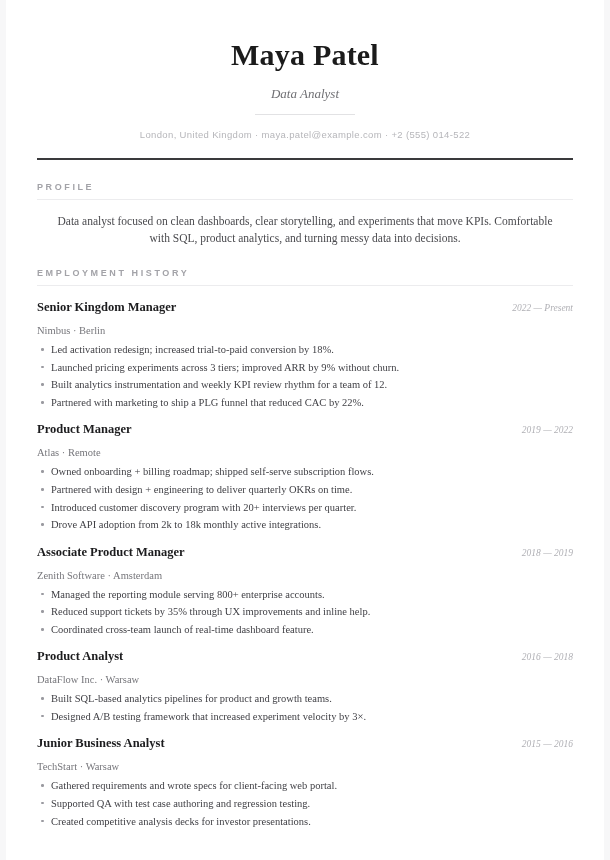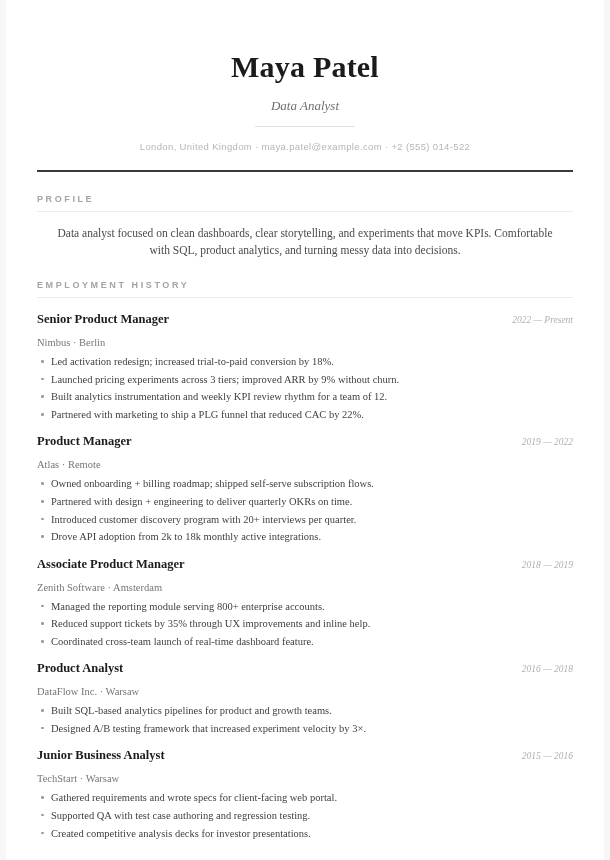--- a/index.html
+++ b/index.html
@@ -18,21 +18,21 @@
     width: 598px;
     min-height: 860px;
     margin: 0 auto;
     background: #ffffff;
     box-sizing: border-box;
     padding: 0;
   }
   .inner {
     width: 536px;
     margin: 0 auto;
-    padding-top: 42px;
+    padding-top: 30px;
   }
 
   
   .header {
     text-align: center;
   }
   .name {
     font-family: "Liberation Serif", serif;
     font-weight: bold;
     font-size: 30px;
@@ -181,21 +181,21 @@
       <div class="section-rule"></div>
       <div class="summary">Data analyst focused on clean dashboards, clear storytelling, and experiments that move KPIs. Comfortable with SQL, product analytics, and turning messy data into decisions.</div>
     </div>
 
     <div class="section">
       <div class="section-title">EMPLOYMENT HISTORY</div>
       <div class="section-rule"></div>
       <div class="jobs" id="jobs-list">
           <div class="job">
             <div class="job-head">
-              <div class="job-title">Senior Product Manager</div>
+              <div class="job-title">Senior Kingdom Manager</div>
               <div class="job-dates">2022 — Present</div>
             </div>
             <div class="job-meta">Nimbus · Berlin</div>
             <ul class="bullets">
               <li class="bullet">Led activation redesign; increased trial-to-paid conversion by 18%.</li>
               <li class="bullet">Launched pricing experiments across 3 tiers; improved ARR by 9% without churn.</li>
               <li class="bullet">Built analytics instrumentation and weekly KPI review rhythm for a team of 12.</li>
               <li class="bullet">Partnered with marketing to ship a PLG funnel that reduced CAC by 22%.</li>
             </ul>
           </div>

